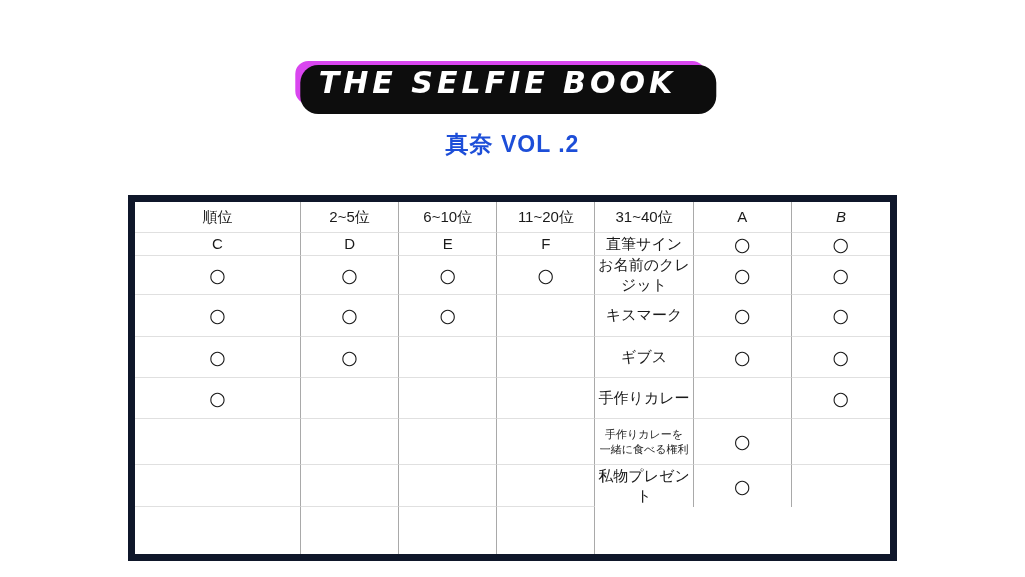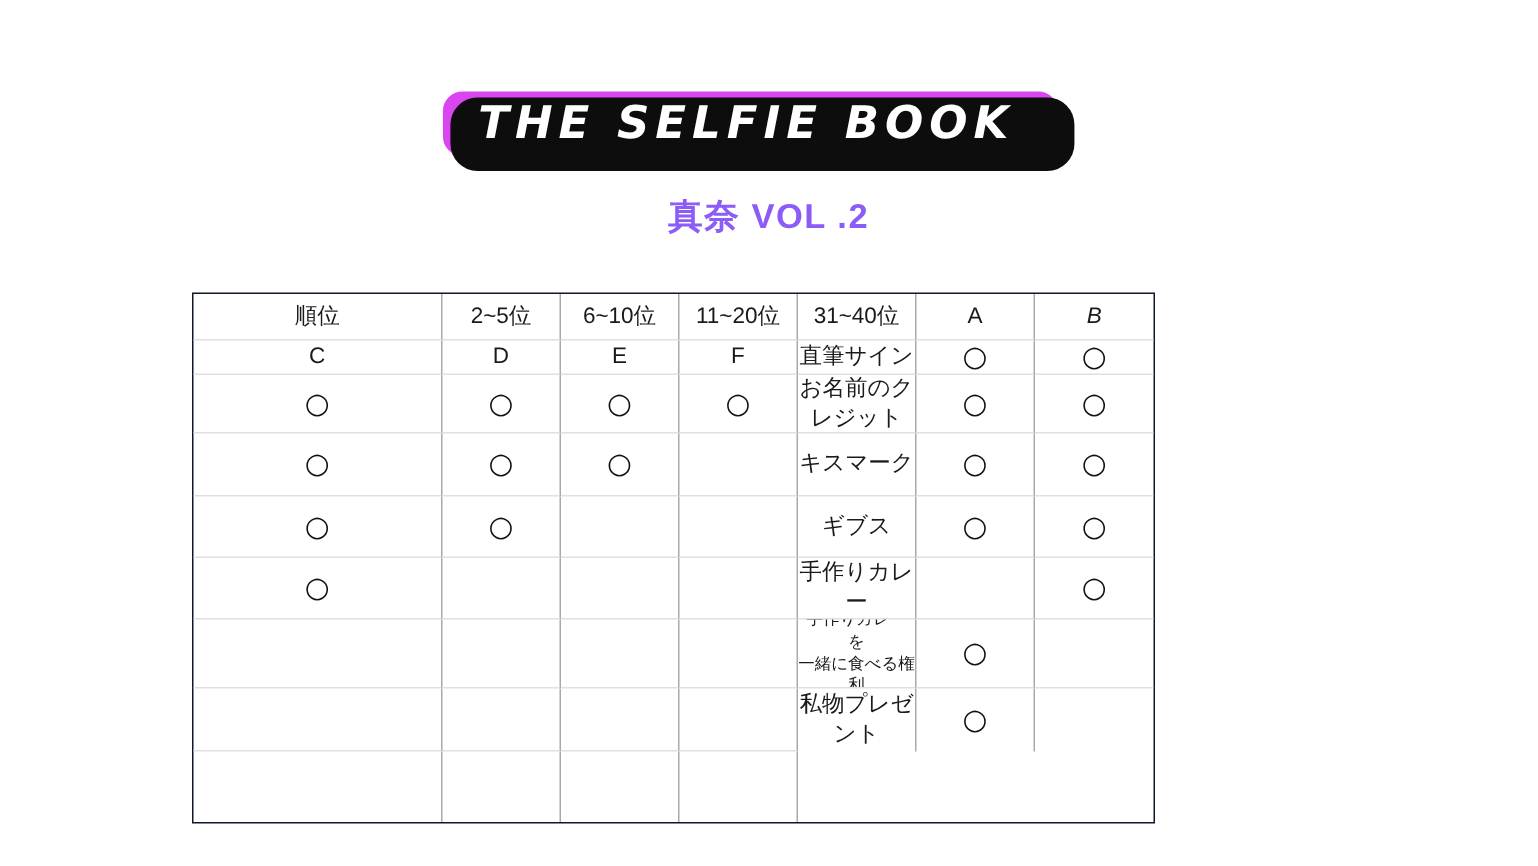--- a/index.html
+++ b/index.html
@@ -49,32 +49,32 @@
 
   
   .subtitle {
     position: absolute;
     top: 129px; left: 0;
     width: 100%;
     text-align: center;
     font-size: 23px;
     font-weight: bold;
     letter-spacing: 1px;
-    color: #8b5cf6;
+    color: #1d4ed8;
   }
 
   
   .prize-table {
     position: absolute;
     left: 128px; top: 195px;
-    width: 642px;
+    width: 769px;
     display: grid;
     grid-template-columns: 166px repeat(6, 1fr);
     grid-template-rows: 31px 23px 39px 42px 41px 41px 46px 42px 47px;
-    border: 1px solid #0f172a;
+    border: 7px solid #0f172a;
     background: #ffffff;
   }
   .cell {
     display: flex;
     align-items: center;
     justify-content: center;
     text-align: center;
     font-size: 15px;
     color: #1a1a1a;
     border-right: 1px solid #a9a9a9;

